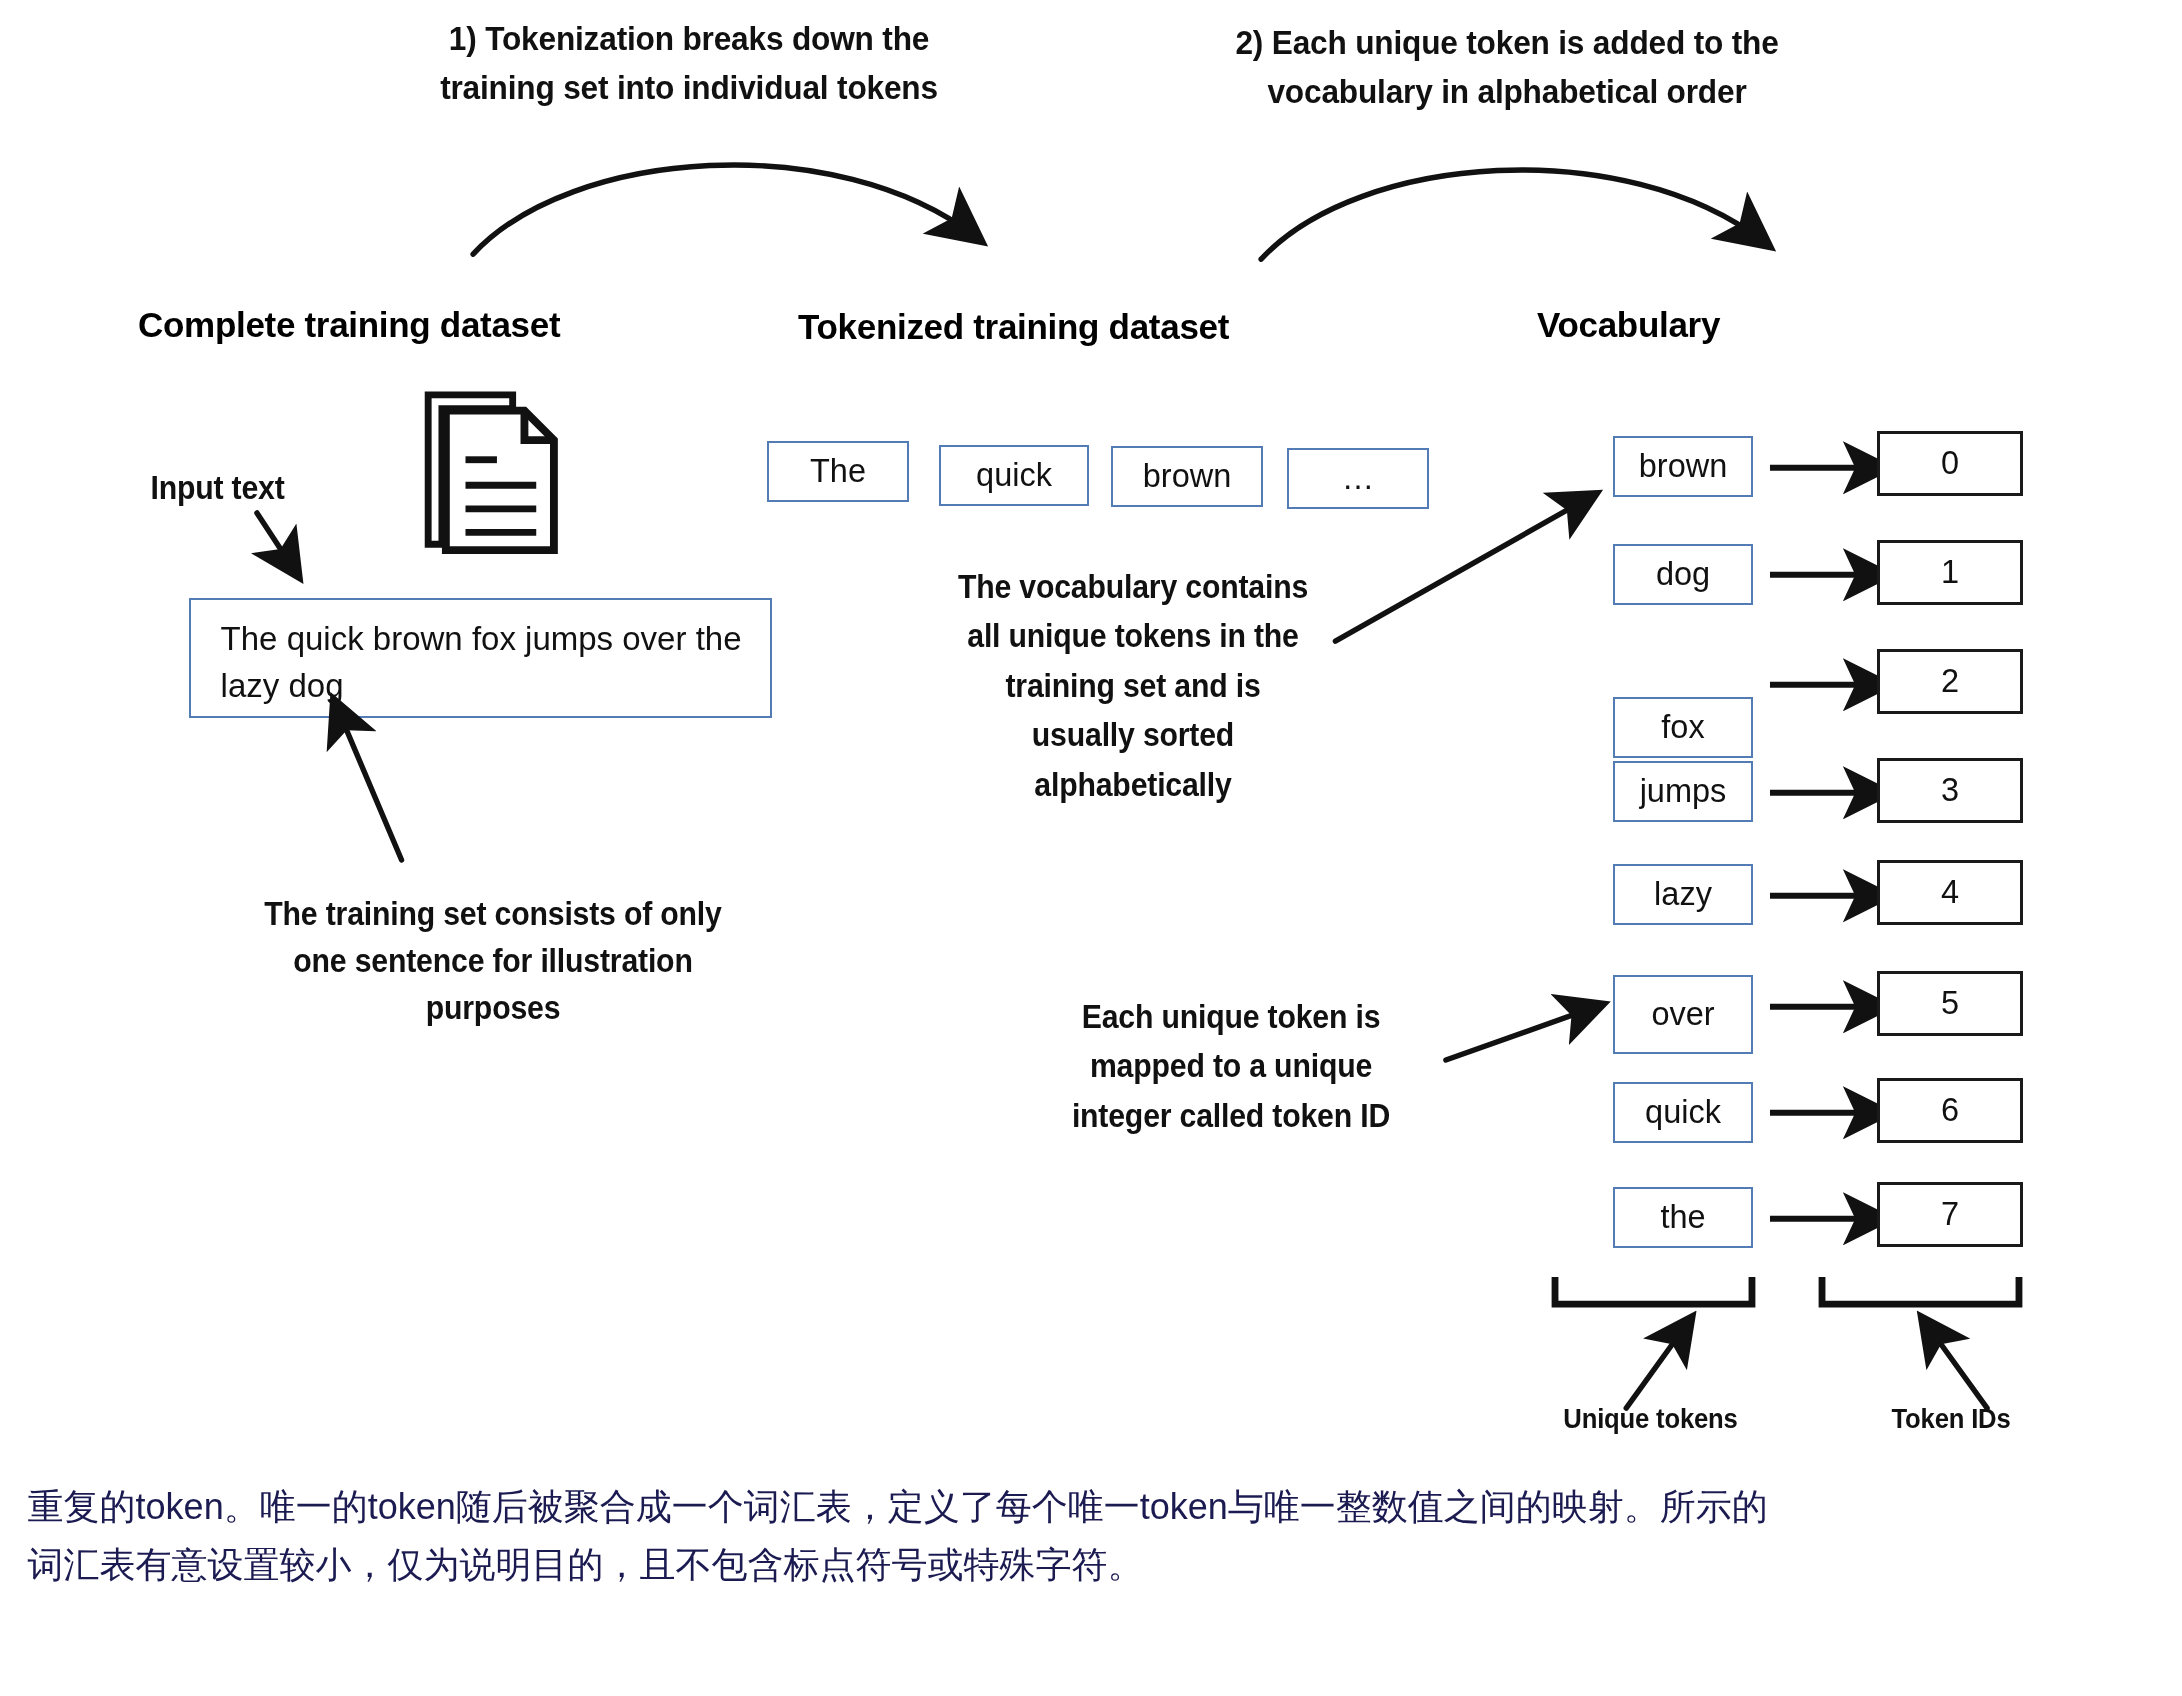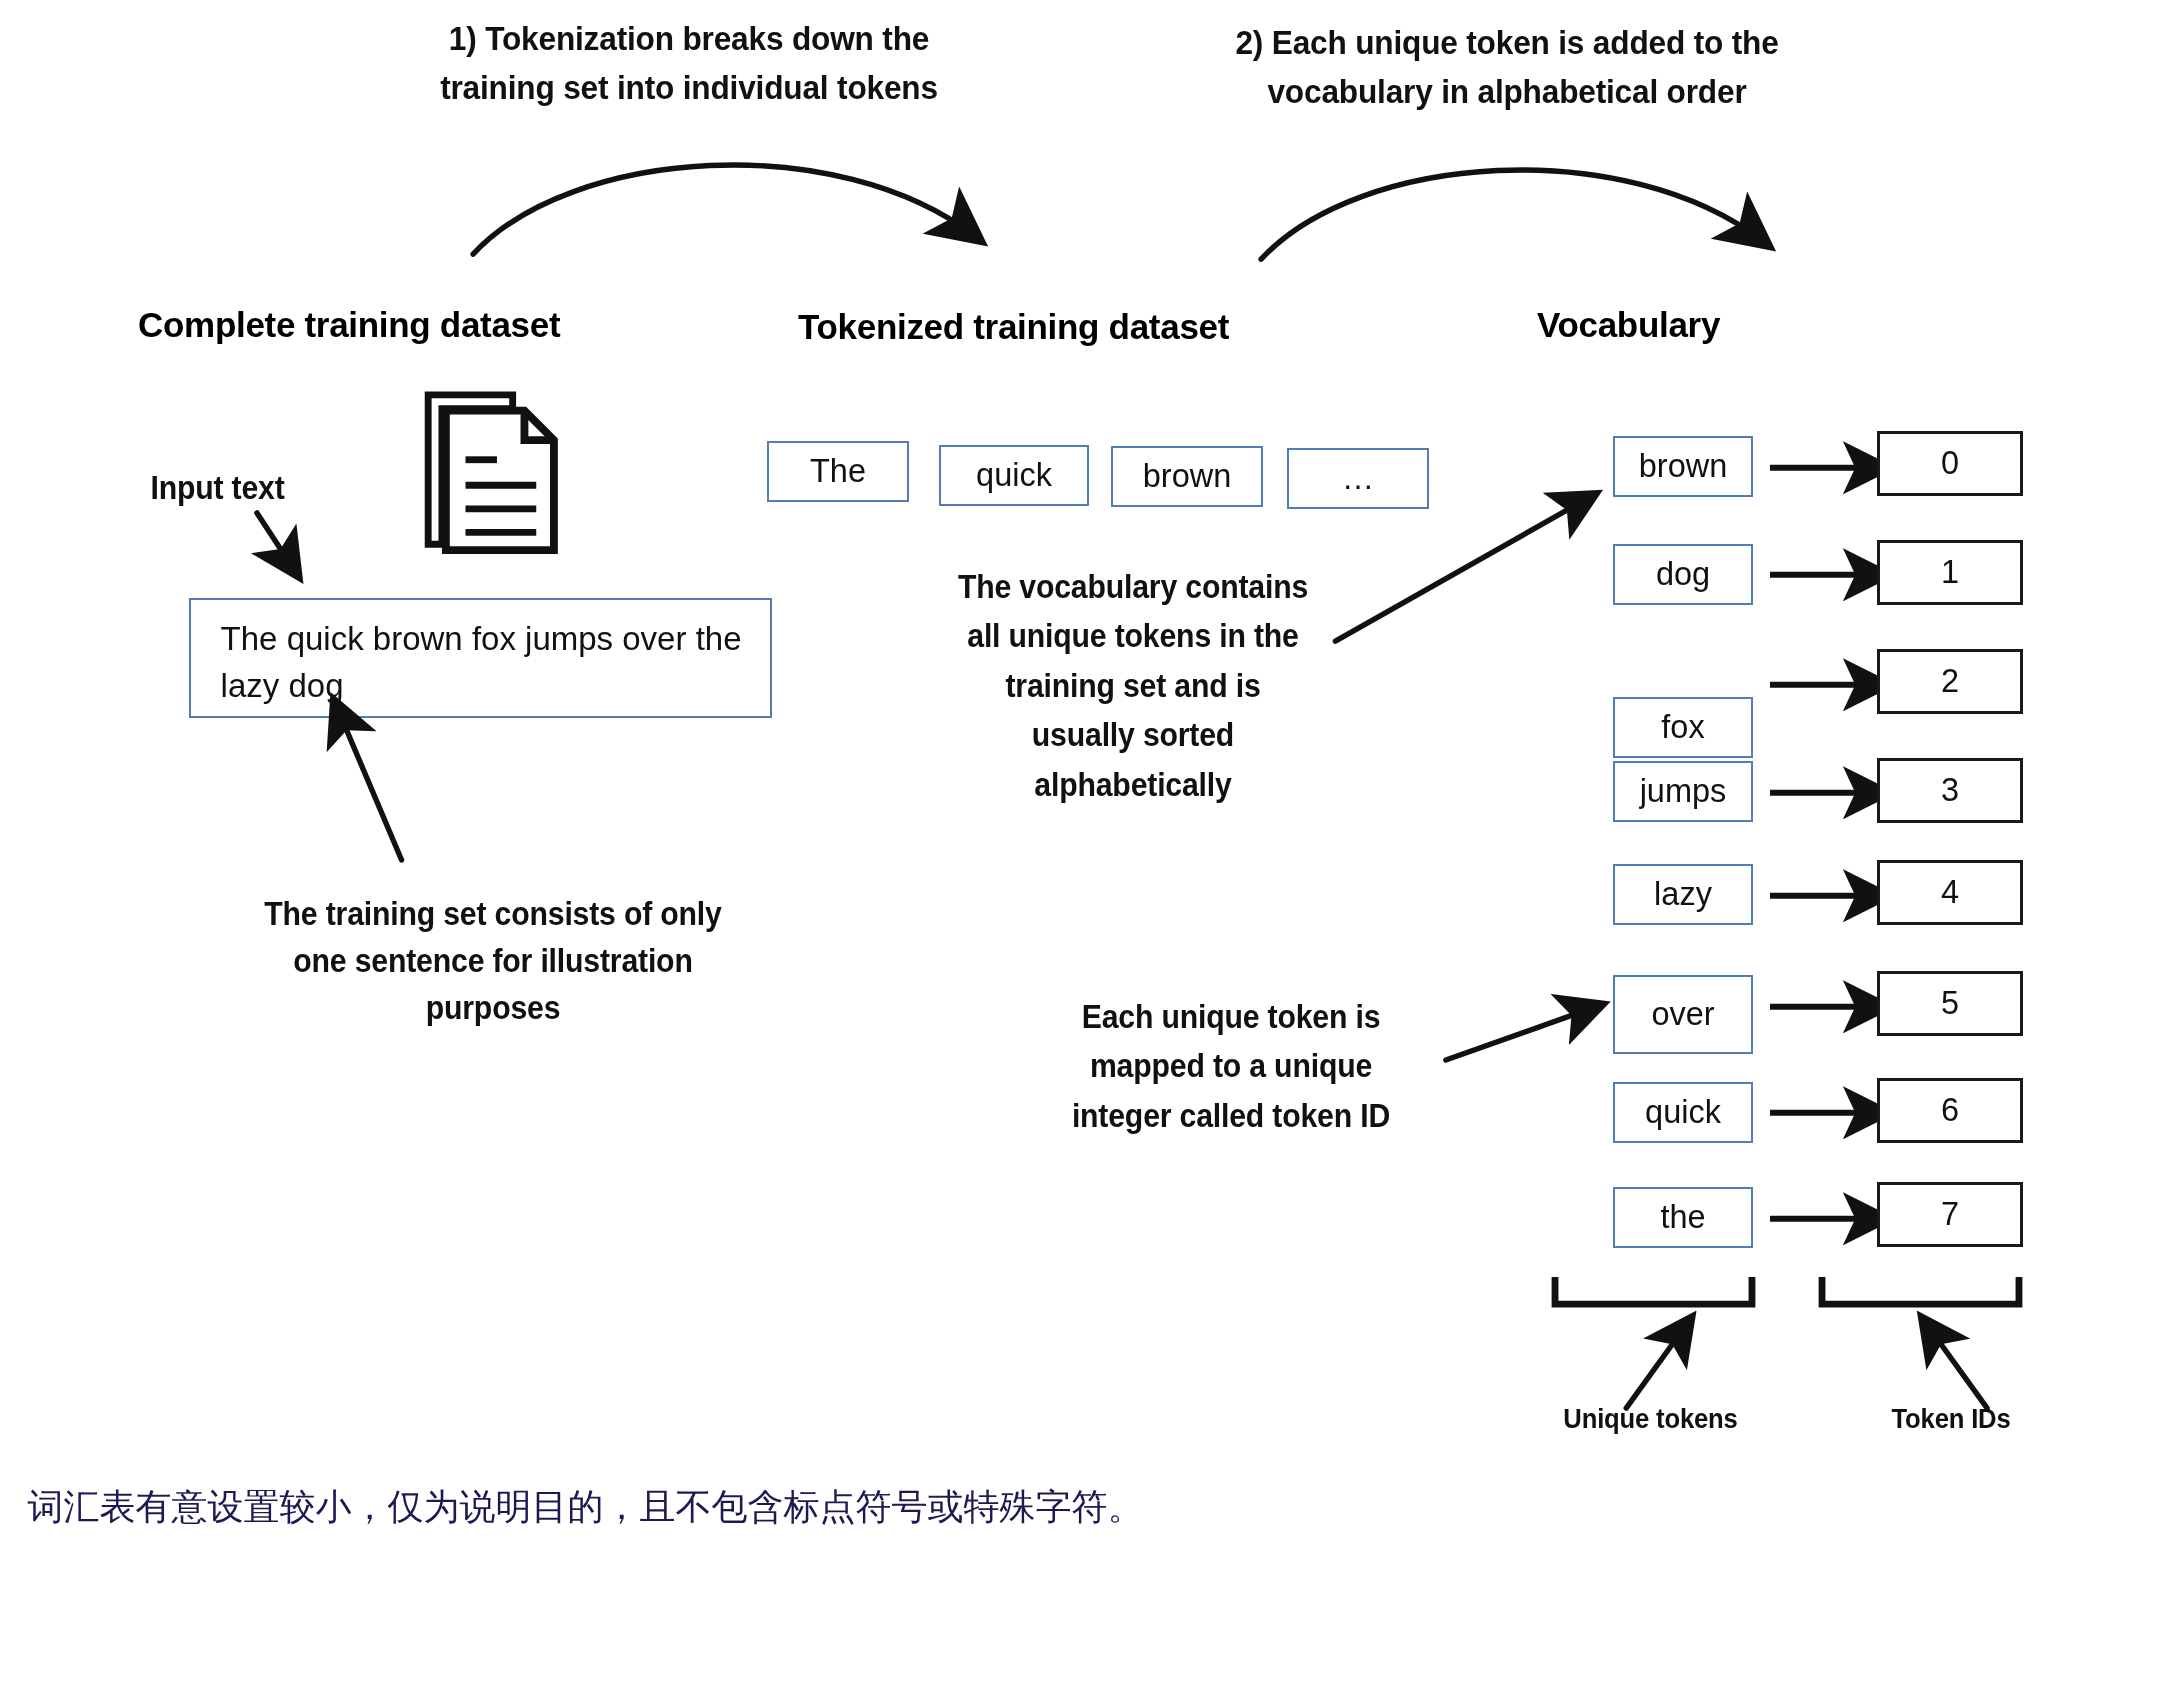--- a/index.html
+++ b/index.html
@@ -374,15 +374,16 @@
 
 <div class="abs anno small-anno" style="left:1478px; top:1399px; width:345px;">
   <span>Unique tokens</span>
 </div>
 
 <div class="abs anno small-anno" style="left:1803px; top:1399px; width:296px;">
   <span>Token IDs</span>
 </div>
 
 <div class="caption">
+  <div>重复的token。唯一的token随后被聚合成一个词汇表，定义了每个唯一token与唯一整数值之间的映射。所示的</div>
   <div>词汇表有意设置较小，仅为说明目的，且不包含标点符号或特殊字符。</div>
 </div>
 
 
 </body></html>

